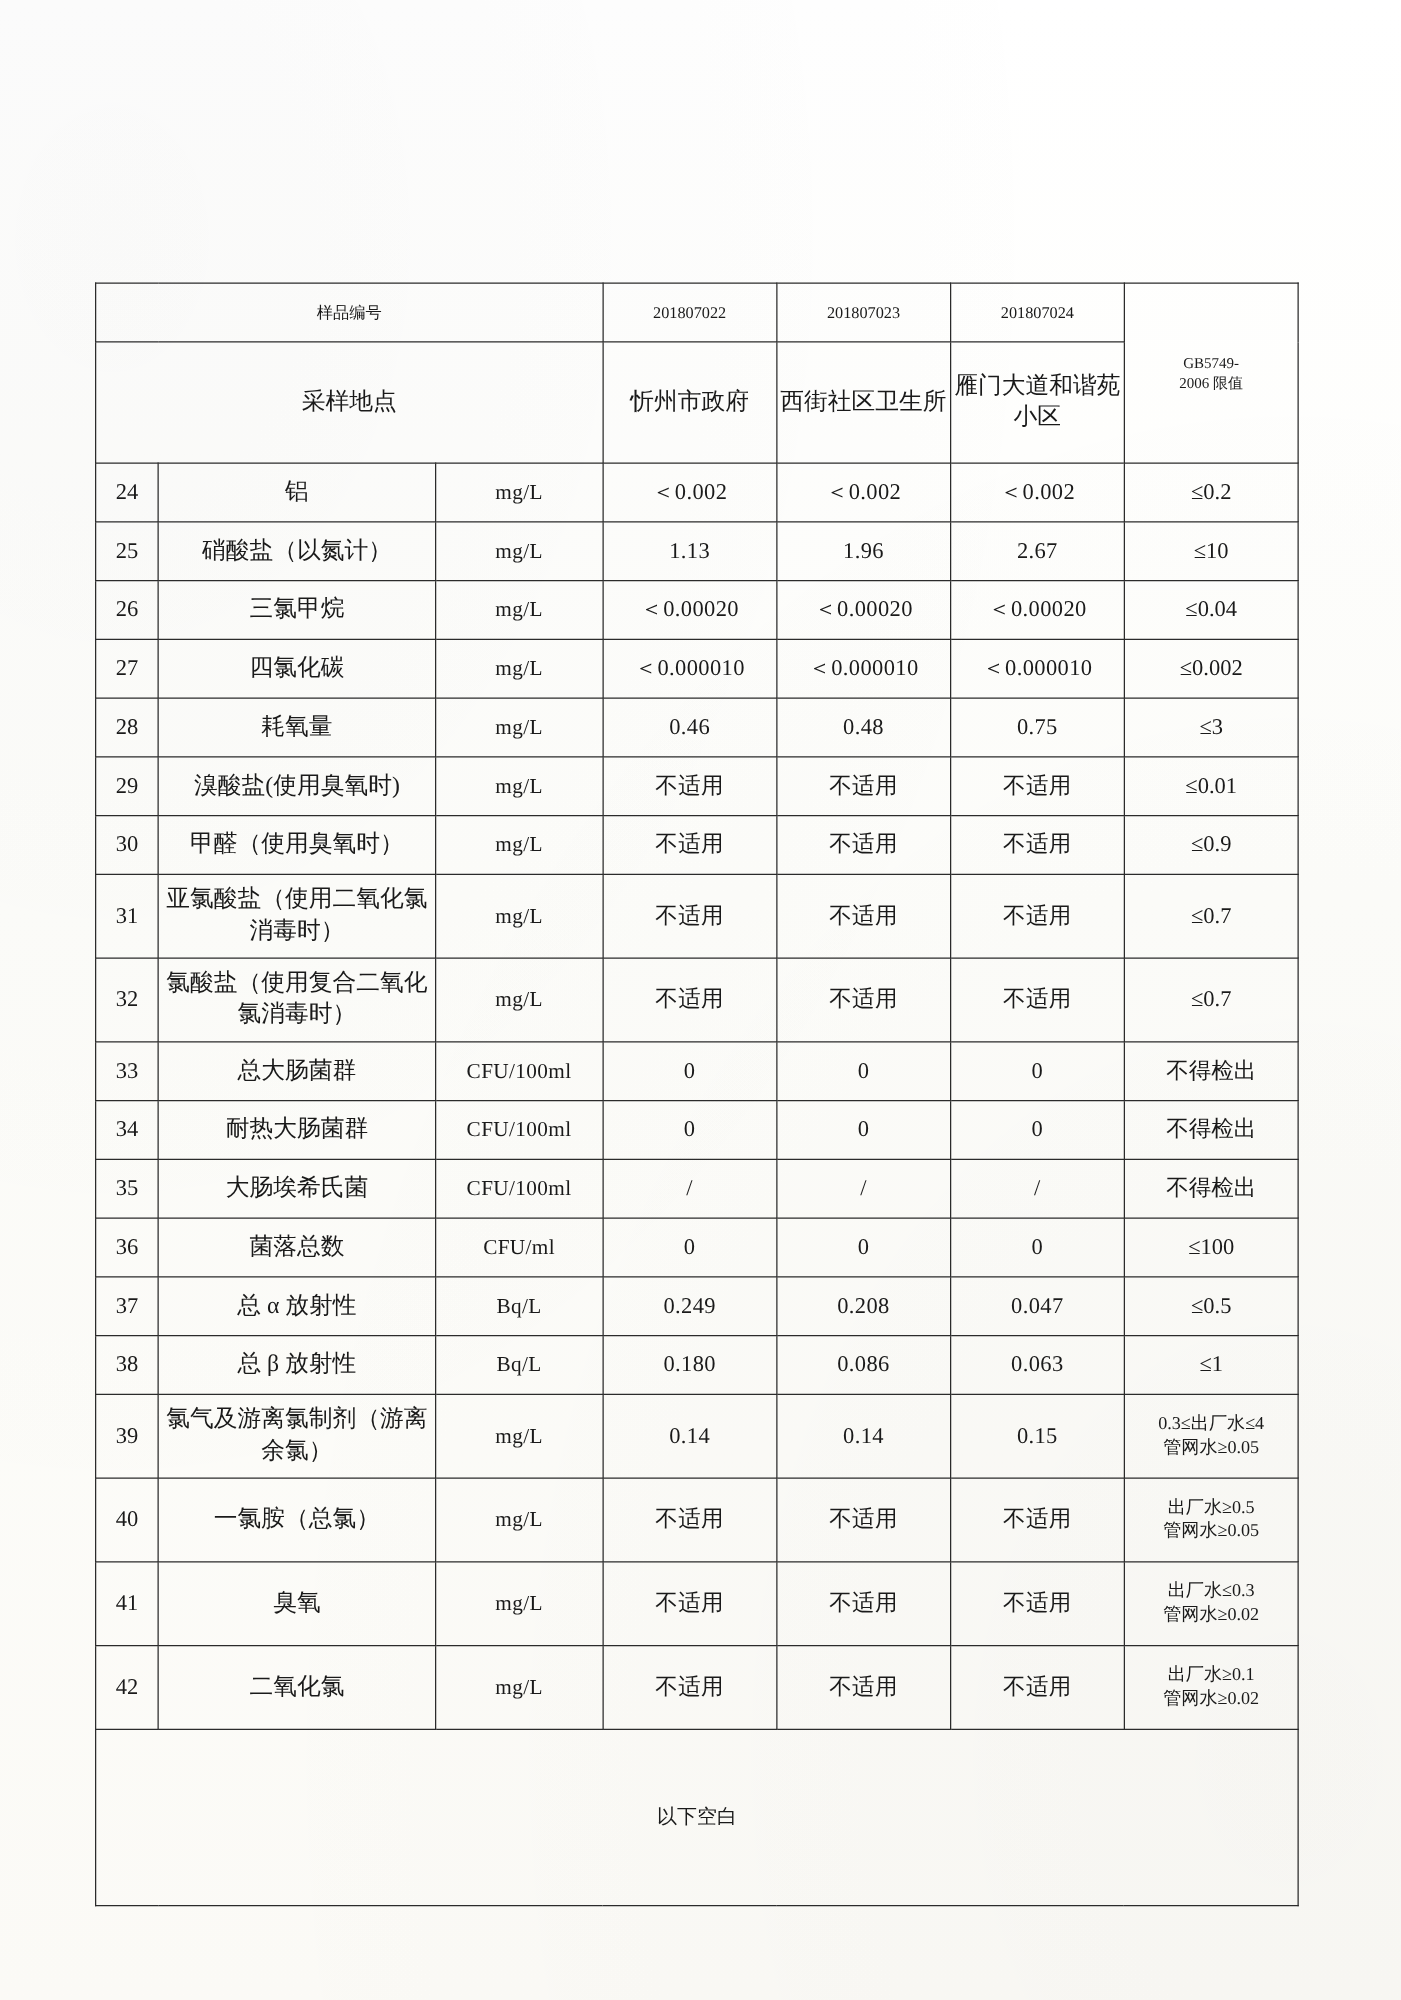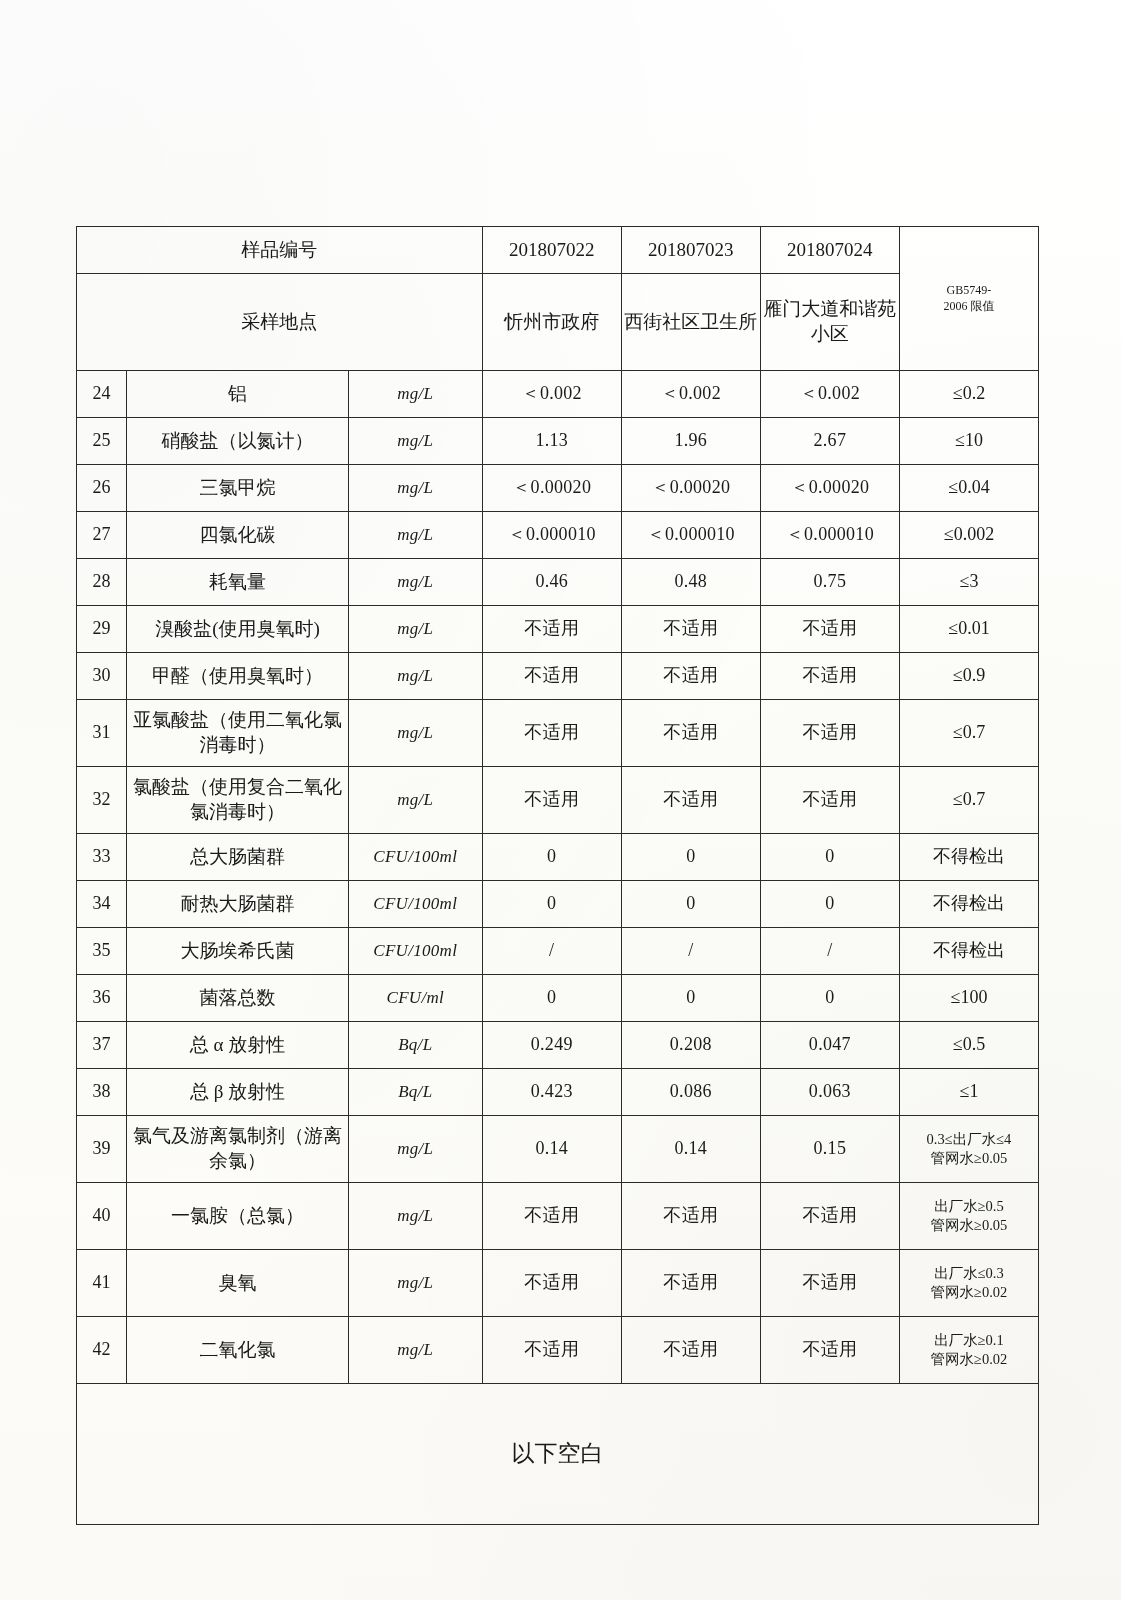--- a/index.html
+++ b/index.html
@@ -71,43 +71,43 @@
     vertical-align: middle;
     font-weight: normal;
     line-height: 1.3;
   }
   .c-no      { width: 48px; }
   .c-item    { width: 212px; }
   .c-unit    { width: 128px; }
   .c-val     { width: 133px; }
   .c-limit   { width: 133px; }
 
-  .hdr-cell { height: 46px; font-size: 19px; margin-left: 31px; }
+  .hdr-cell { height: 46px; font-size: 13px; margin-left: 31px; }
   .hdr-tall { height: 96px; font-size: 19px; }
   .hdr-limit { font-size: 12px; line-height: 1.55; }
 
   .item-cell {
     text-align: left;
     padding-left: 14px;
     padding-right: 6px;
     font-size: 19px;
   }
   .row-std td { height: 46px; }
   .row-tall td { height: 66px; }
-  .unit-cell { font-size: 17px; letter-spacing: 0.3px; font-style: italic; }
+  .unit-cell { font-size: 17px; letter-spacing: 0.3px; }
   .val-cell { font-size: 18px; letter-spacing: 0.3px; }
   .limit-cell { font-size: 18px; }
   .limit-two { font-size: 14.5px; line-height: 1.45; letter-spacing: 0; margin-left: 12px; }
 
   .blank-cell {
     height: 140px;
     text-align: left;
     vertical-align: top;
     padding: 18px 0 0 18px;
-    font-size: 23px;
+    font-size: 16px;
   }
   .nowrap { white-space: nowrap; }
 </style>
 </head>
 <body>
 
 <div class="page">
 
 
 
@@ -262,21 +262,21 @@
           <td class="unit-cell">Bq/L</td>
           <td class="val-cell">0.249</td>
           <td class="val-cell">0.208</td>
           <td class="val-cell">0.047</td>
           <td class="limit-cell">≤0.5</td>
         </tr>
         <tr class="row-std">
           <td>38</td>
           <td class="item-cell">总 β 放射性</td>
           <td class="unit-cell">Bq/L</td>
-          <td class="val-cell">0.423</td>
+          <td class="val-cell">0.180</td>
           <td class="val-cell">0.086</td>
           <td class="val-cell">0.063</td>
           <td class="limit-cell">≤1</td>
         </tr>
         <tr class="row-tall">
           <td>39</td>
           <td class="item-cell">氯气及游离氯制剂（游离余氯）</td>
           <td class="unit-cell">mg/L</td>
           <td class="val-cell">0.14</td>
           <td class="val-cell">0.14</td>

